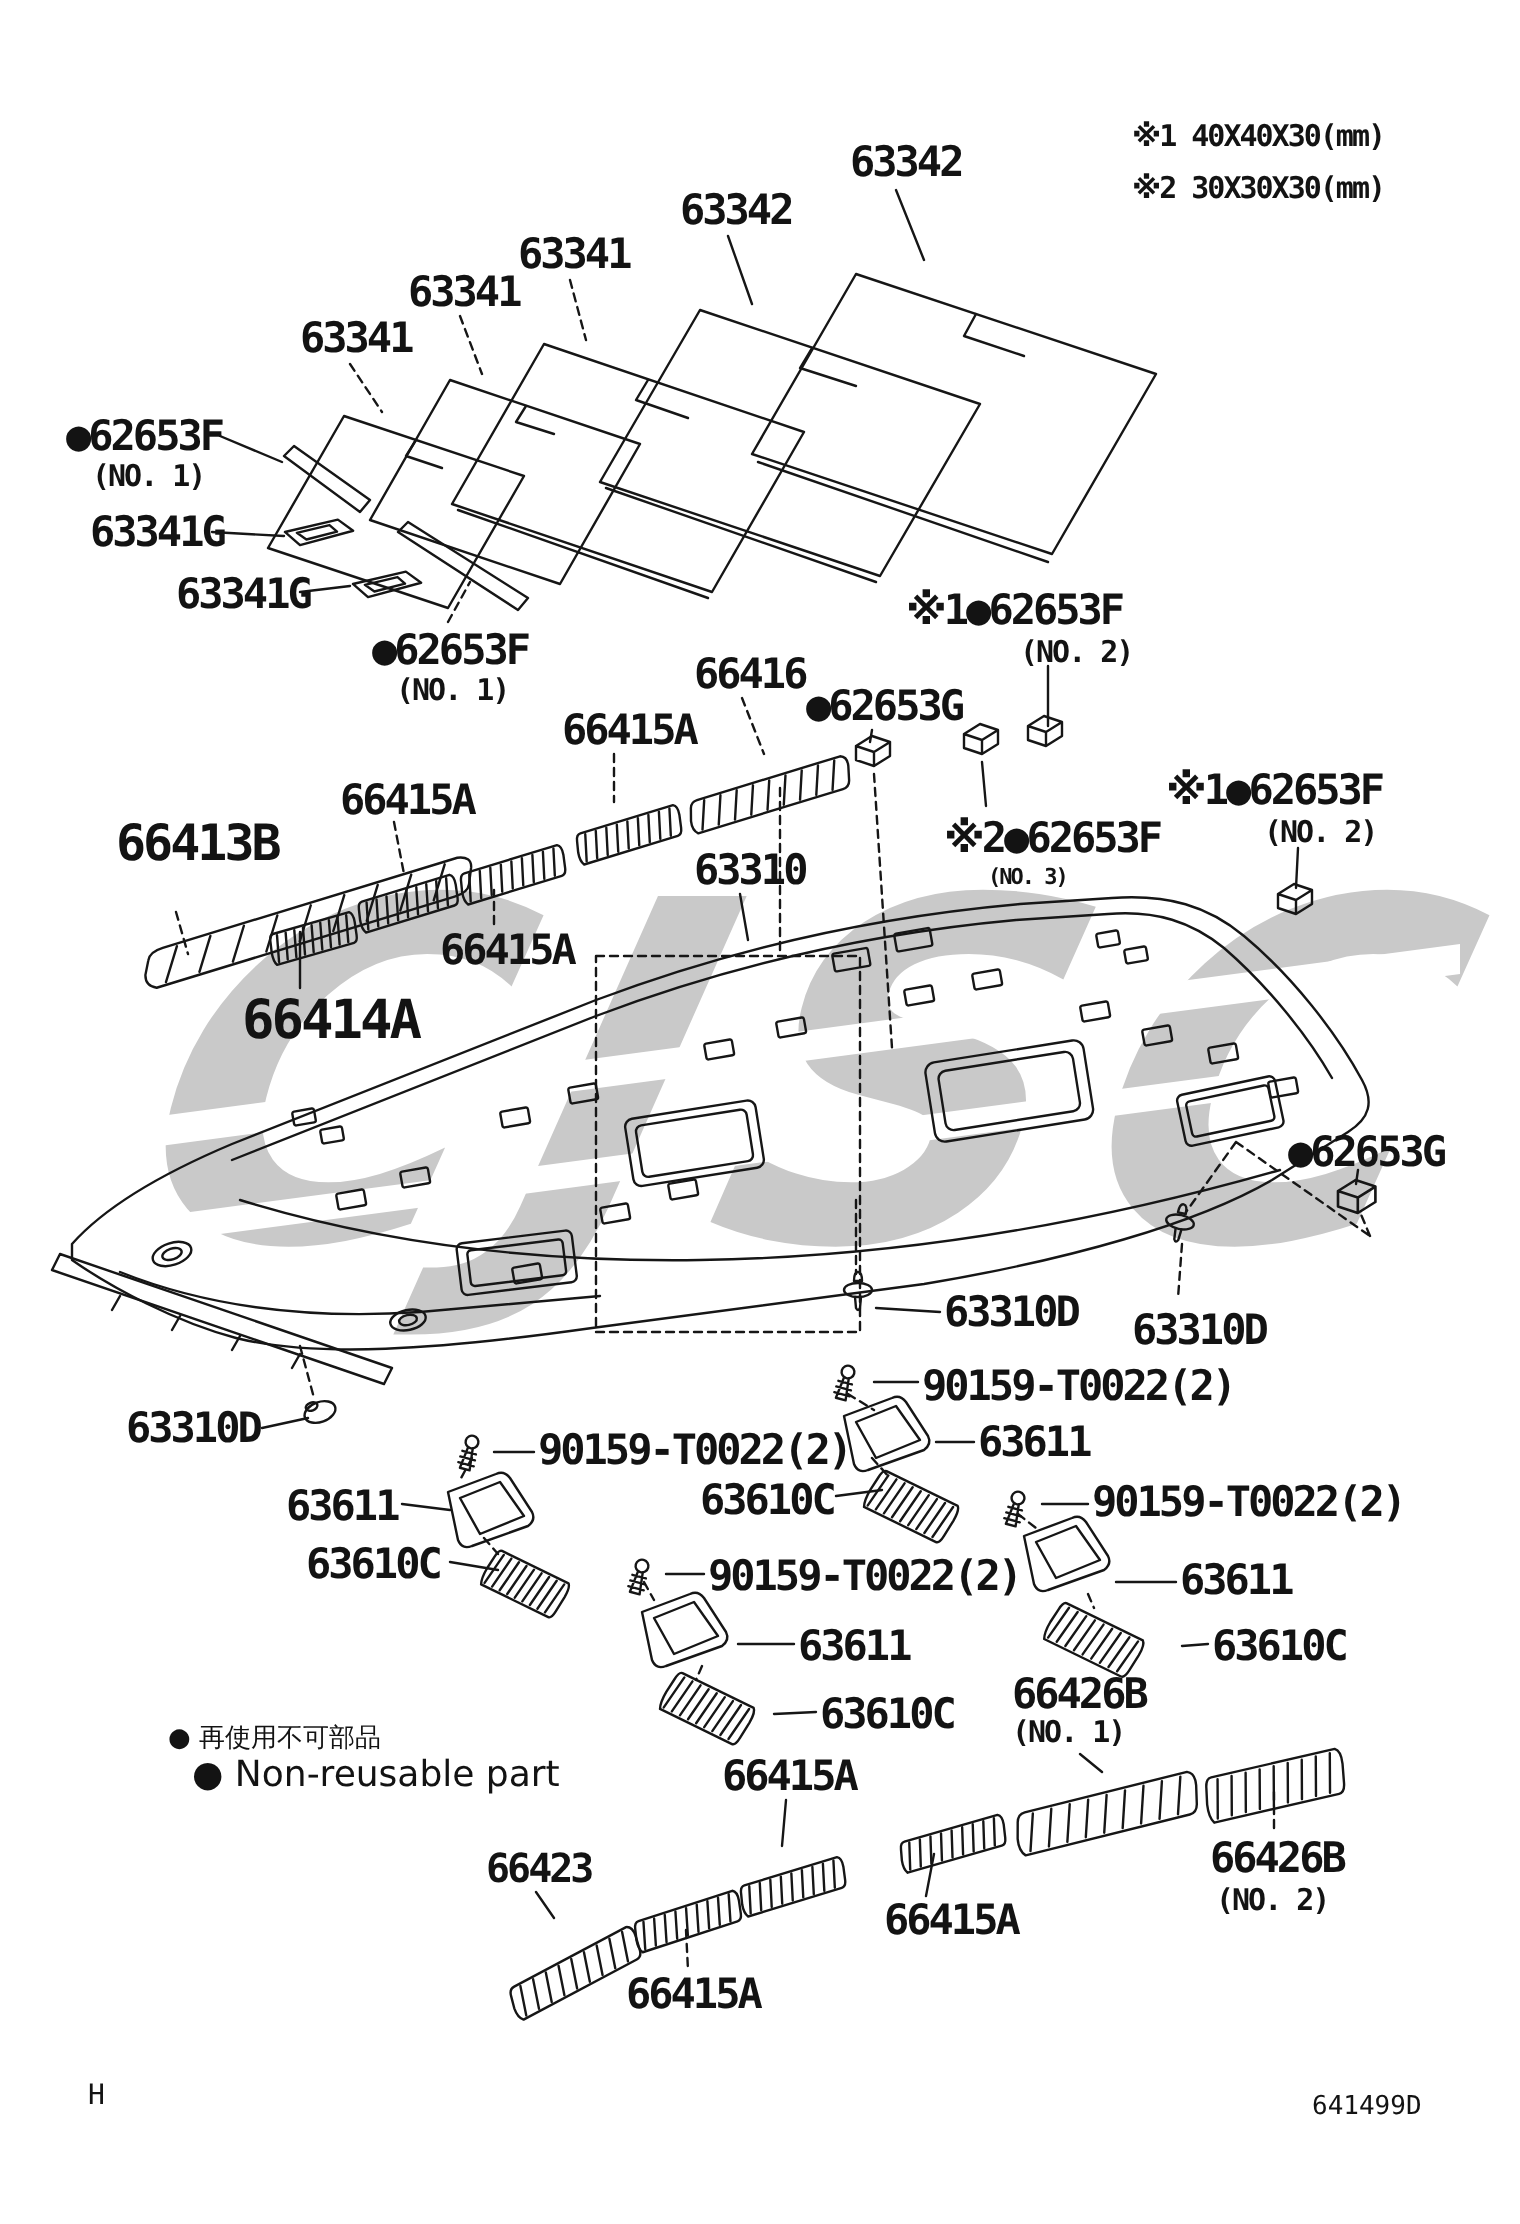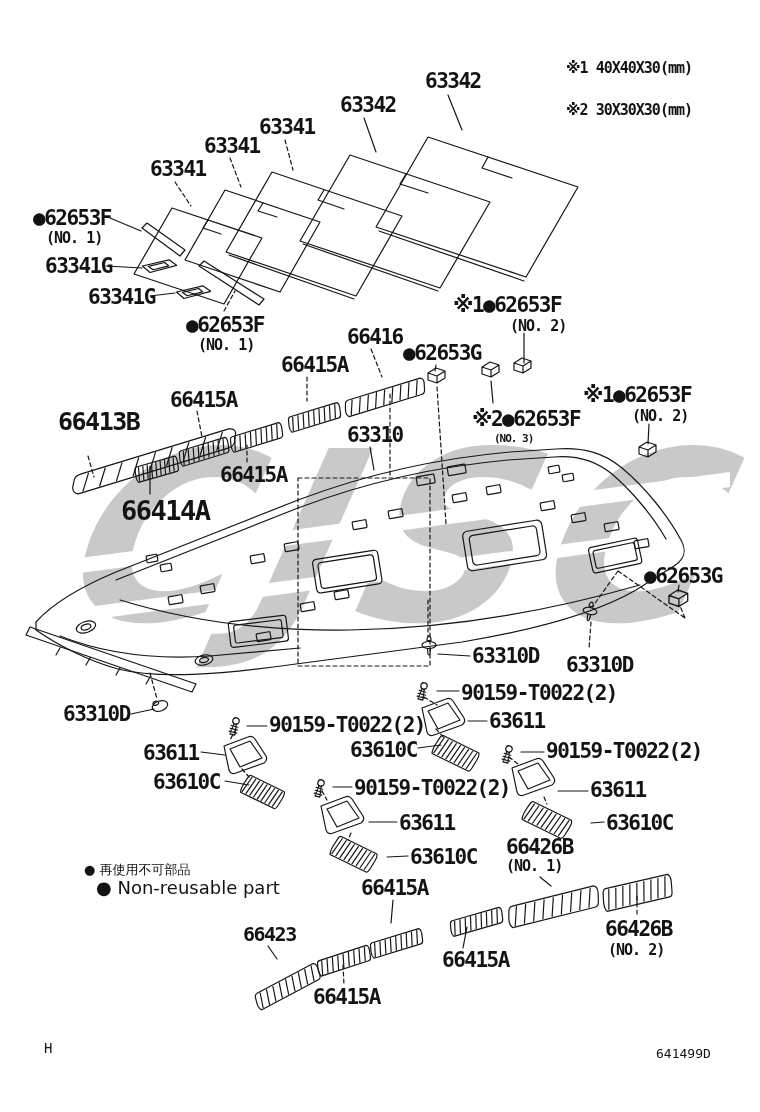--- a/index.html
+++ b/index.html
@@ -224,21 +224,21 @@
                M298,478 L430,478 L430,666 L298,666 Z
                M618,571 L593,606 M618,571 L685,618 M685,618 L680,606 M591,622 L589,649
                M150,673 L157,699
                M424,697 L437,705 M236,729 L230,740 M509,757 L518,764 M322,791 L327,800
                M436,729 L445,739 M242,769 L249,777 M544,797 L547,804 M351,833 L348,840
                M637,896 L637,917 M343,965 L344,985"></path>
     </g>
   </g>
 </svg>
 <div class="lbl note" style="left: 566px; top: 61px; font-size: 15px;">※1 40X40X30(mm)</div>
-    <div class="lbl note" style="left: 566px; top: 87px; font-size: 15px; margin-top: 16px;">※2 30X30X30(mm)</div>
+    <div class="lbl note" style="left: 566px; top: 87px; font-size: 15px;">※2 30X30X30(mm)</div>
     <div class="lbl part" style="left: 425px; top: 71px; font-size: 21px;">63342</div>
     <div class="lbl part" style="left: 340px; top: 95px; font-size: 21px;">63342</div>
     <div class="lbl part" style="left: 259px; top: 117px; font-size: 21px;">63341</div>
     <div class="lbl part" style="left: 204px; top: 136px; font-size: 21px;">63341</div>
     <div class="lbl part" style="left: 150px; top: 159px; font-size: 21px;">63341</div>
     <div class="lbl part" style="left: 33px; top: 208px; font-size: 21px;">●62653F</div>
     <div class="lbl sub" style="left: 46px; top: 231px; font-size: 15px;">(NO. 1)</div>
     <div class="lbl part" style="left: 45px; top: 256px; font-size: 21px;">63341G</div>
     <div class="lbl part" style="left: 88px; top: 287px; font-size: 21px;">63341G</div>
     <div class="lbl part" style="left: 186px; top: 315px; font-size: 21px;">●62653F</div>

